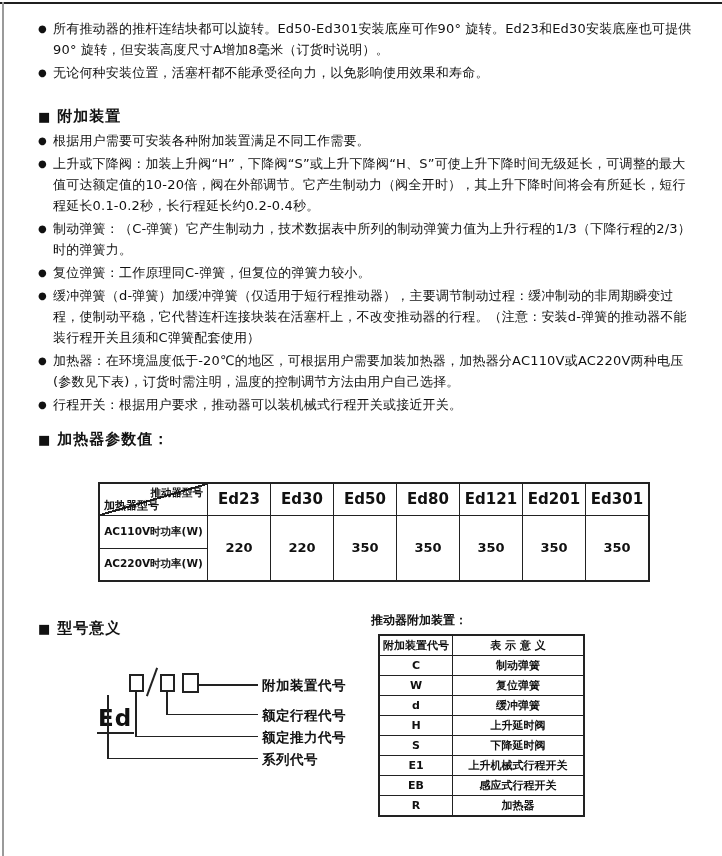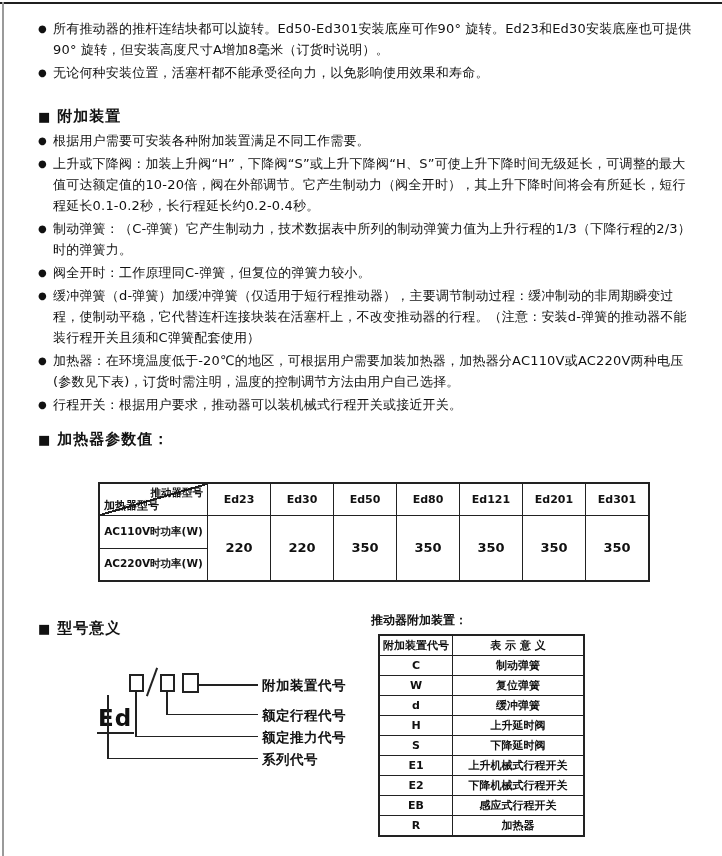--- a/index.html
+++ b/index.html
@@ -25,21 +25,21 @@
   table.heater td { border:1px solid #222; text-align:center; vertical-align:middle; padding:0; }
   table.heater tr:nth-child(1) { height:32px; }
   table.heater tr:nth-child(2) { height:33px; }
   table.heater tr:nth-child(3) { height:33px; }
   td.diag-cell {
     position:relative; width:107px;
     background:linear-gradient(to bottom right, transparent calc(50% - 1px), #222 calc(50% - 1px), #222 calc(50% + 1px), transparent calc(50% + 1px));
   }
   .diag-top    { position:absolute; top:2px; right:4px; font-size:10.5px; }
   .diag-bottom { position:absolute; bottom:2px; left:4px; font-size:11px; }
-  td.col-h { width:62px; font-size:11px; }
+  td.col-h { width:62px; font-size:15px; }
   td.row-h { font-size:10.5px; }
   td.hval  { font-size:13px; }
 
   
   .ed-prefix { position:absolute; left:97px; top:665px; font-size:23px; font-weight:bold; letter-spacing:1px; border-bottom:2px solid #222; padding:0 2px 1px 1px;margin-top:40px; }
   .code-box { position:absolute; border:2px solid #222; background:#fff; }
   .slash { position:absolute; left:151px; top:667px; width:2px; height:30px; background:#222; transform:rotate(20deg); }
   .dline { position:absolute; background:#222; }
   .model-label { position:absolute; left:262px; font-size:13.5px; font-weight:bold; letter-spacing:0.5px; }
 
@@ -85,21 +85,21 @@
         <span class="bullet-text">上升或下降阀：加装上升阀“H”，下降阀“S”或上升下降阀“H、S”可使上升下降时间无级延长，可调整的最大值可达额定值的10-20倍，阀在外部调节。它产生制动力（阀全开时），其上升下降时间将会有所延长，短行程延长0.1-0.2秒，长行程延长约0.2-0.4秒。</span>
       </div>
 
       <div class="bullet-item">
         <span class="bullet-marker">●</span>
         <span class="bullet-text">制动弹簧：（C-弹簧）它产生制动力，技术数据表中所列的制动弹簧力值为上升行程的1/3（下降行程的2/3）时的弹簧力。</span>
       </div>
 
       <div class="bullet-item">
         <span class="bullet-marker">●</span>
-        <span class="bullet-text">阀全开时：工作原理同C-弹簧，但复位的弹簧力较小。</span>
+        <span class="bullet-text">复位弹簧：工作原理同C-弹簧，但复位的弹簧力较小。</span>
       </div>
 
       <div class="bullet-item">
         <span class="bullet-marker">●</span>
         <span class="bullet-text">缓冲弹簧（d-弹簧）加缓冲弹簧（仅适用于短行程推动器），主要调节制动过程：缓冲制动的非周期瞬变过程，使制动平稳，它代替连杆连接块装在活塞杆上，不改变推动器的行程。（注意：安装d-弹簧的推动器不能装行程开关且须和C弹簧配套使用）</span>
       </div>
 
       <div class="bullet-item">
         <span class="bullet-marker">●</span>
         <span class="bullet-text">加热器：在环境温度低于-20℃的地区，可根据用户需要加装加热器，加热器分AC110V或AC220V两种电压(参数见下表)，订货时需注明，温度的控制调节方法由用户自己选择。</span>
@@ -204,24 +204,20 @@
         <tr>
           <td class="code-cell">S</td>
           <td class="meaning-cell">下降延时阀</td>
         </tr>
 
         <tr>
           <td class="code-cell">E1</td>
           <td class="meaning-cell">上升机械式行程开关</td>
         </tr>
 
-        <tr>
-          <td class="code-cell">E2</td>
-          <td class="meaning-cell">下降机械式行程开关</td>
-        </tr>
 
         <tr>
           <td class="code-cell">EB</td>
           <td class="meaning-cell">感应式行程开关</td>
         </tr>
 
         <tr>
           <td class="code-cell">R</td>
           <td class="meaning-cell">加热器</td>
         </tr>

